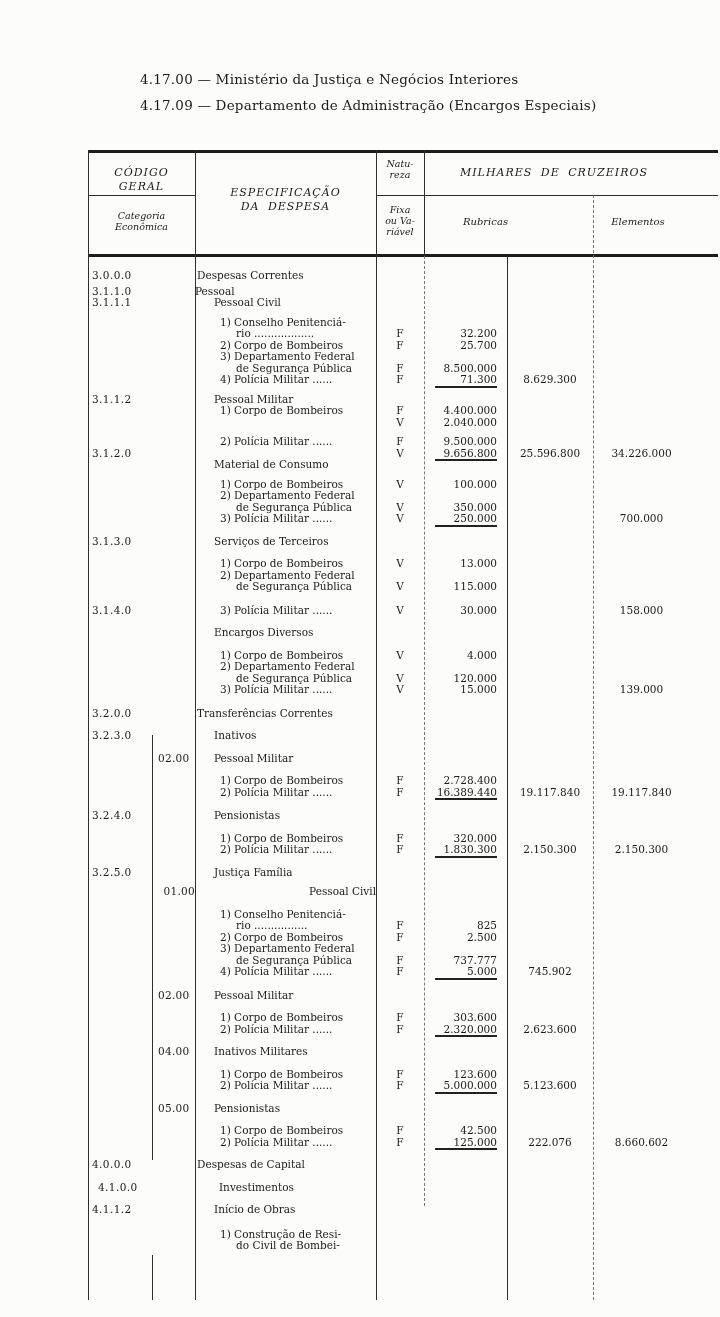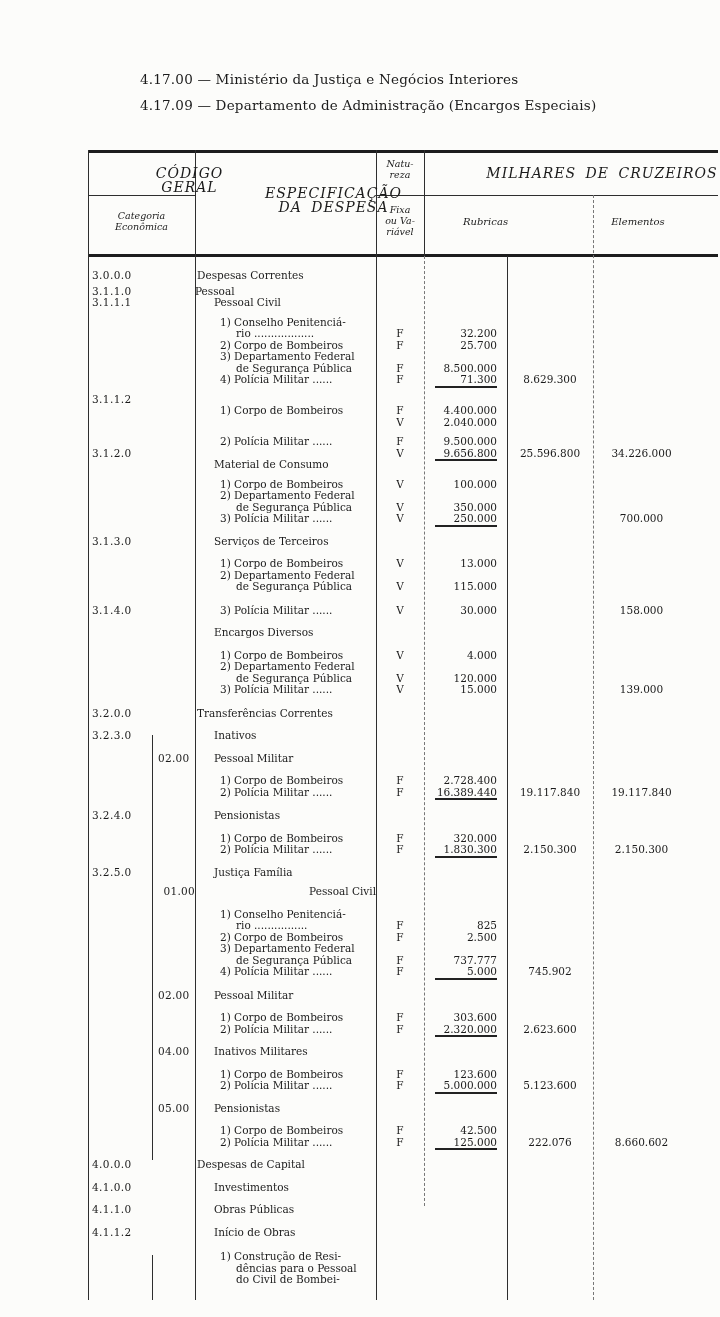--- a/index.html
+++ b/index.html
@@ -21,21 +21,21 @@
   .subs { position: absolute; top: 71px; left: 140px; font-size: 13.5px; }
   .subs .subline { margin-bottom: 10px; white-space: nowrap; letter-spacing: 0.2px; }
 
   .tbl { position: absolute; left: 88px; top: 150px; width: 630px; height: 1162px; }
   .vline { position: absolute; width: 1px; background: #2e2e2e; }
   .vdash { position: absolute; width: 0; border-left: 1px dashed #777; }
   .hline { position: absolute; height: 1px; background: #2e2e2e; }
   .thick { position: absolute; height: 2.5px; background: #1d1d1d; }
 
   .hdr { position: absolute; font-style: italic; text-align: center; }
-  .hcaps { font-size: 14px; letter-spacing: 1px; word-spacing: 4px; line-height: 14px; margin-left: 48px; }
+  .hcaps { font-size: 11px; letter-spacing: 1px; word-spacing: 4px; line-height: 14px; }
   .hsmall { font-size: 9.5px; line-height: 11px; }
 
   .tbody { position: absolute; left: 0; top: 108px; width: 630px; padding-top: 12px; }
   .row { display: flex; height: 11.5px; line-height: 11.5px; font-size: 10.5px; white-space: nowrap; }
   .cc  { width: 64px;  padding-left: 4px; letter-spacing: 0.4px; }
   .cs  { width: 43px;  padding-left: 6px; letter-spacing: 0.3px; }
   .csp { width: 181px; overflow: hidden; }
   .cn  { width: 48px;  text-align: center; }
   .cv  { width: 83px;  text-align: right; padding-right: 10px; }
   .cv.sum .v { display: inline-block; min-width: 62px; text-align: right; box-shadow: 0 2px 0 0 #222; }
@@ -167,21 +167,21 @@
         </div>
         <div class="row">
           <span class="cc"></span>
           <span class="cs"></span>
           <span class="csp" style="padding-left: 25px;">4) Polícia Militar ......</span>
           <span class="cn">F</span>
           <span class="cv sum"><span class="v">71.300</span></span>
           <span class="cr">8.629.300</span>
           <span class="ce"></span>
         </div>
-        <div class="row" style="margin-top: 8px; flex-direction: column;">
+        <div class="row" style="margin-top: 8px;">
           <span class="cc">3.1.1.2</span>
           <span class="cs"></span>
           <span class="csp" style="padding-left: 19px;">Pessoal Militar</span>
           <span class="cn"></span>
           <span class="cv"></span>
           <span class="cr"></span>
           <span class="ce"></span>
         </div>
         <div class="row">
           <span class="cc"></span>
@@ -581,60 +581,42 @@
         </div>
         <div class="row" style="margin-top: 11px;">
           <span class="cc">4.0.0.0</span>
           <span class="cs"></span>
           <span class="csp" style="padding-left: 2px;">Despesas de Capital</span>
           <span class="cn"></span>
           <span class="cv"></span>
           <span class="cr"></span>
           <span class="ce"></span>
         </div>
-        <div class="row" style="margin-top: 11px;">
+        <div class="row" style="margin-top: 11px; margin-left: 6px;">
           <span class="cc">4.1.0.0</span>
           <span class="cs"></span>
           <span class="csp" style="padding-left: 19px;">Investimentos</span>
           <span class="cn"></span>
           <span class="cv"></span>
           <span class="cr"></span>
           <span class="ce"></span>
         </div>
         <div class="row" style="margin-top: 11px;">
-          <span class="cc">4.1.1.0</span>
-          <span class="cs"></span>
-          <span class="csp" style="padding-left: 19px;">Obras Públicas</span>
-          <span class="cn"></span>
-          <span class="cv"></span>
-          <span class="cr"></span>
-          <span class="ce"></span>
-        </div>
-        <div class="row" style="margin-top: 11px;">
           <span class="cc">4.1.1.2</span>
           <span class="cs"></span>
           <span class="csp" style="padding-left: 19px;">Início de Obras</span>
           <span class="cn"></span>
           <span class="cv"></span>
           <span class="cr"></span>
           <span class="ce"></span>
         </div>
         <div class="row" style="margin-top: 13px;">
           <span class="cc"></span>
           <span class="cs"></span>
           <span class="csp" style="padding-left: 25px;">1) Construção de Resi-</span>
-          <span class="cn"></span>
-          <span class="cv"></span>
-          <span class="cr"></span>
-          <span class="ce"></span>
-        </div>
-        <div class="row">
-          <span class="cc"></span>
-          <span class="cs"></span>
-          <span class="csp" style="padding-left: 41px;">dências para o Pessoal</span>
           <span class="cn"></span>
           <span class="cv"></span>
           <span class="cr"></span>
           <span class="ce"></span>
         </div>
         <div class="row">
           <span class="cc"></span>
           <span class="cs"></span>
           <span class="csp" style="padding-left: 41px;">do Civil de Bombei-</span>
           <span class="cn"></span>

